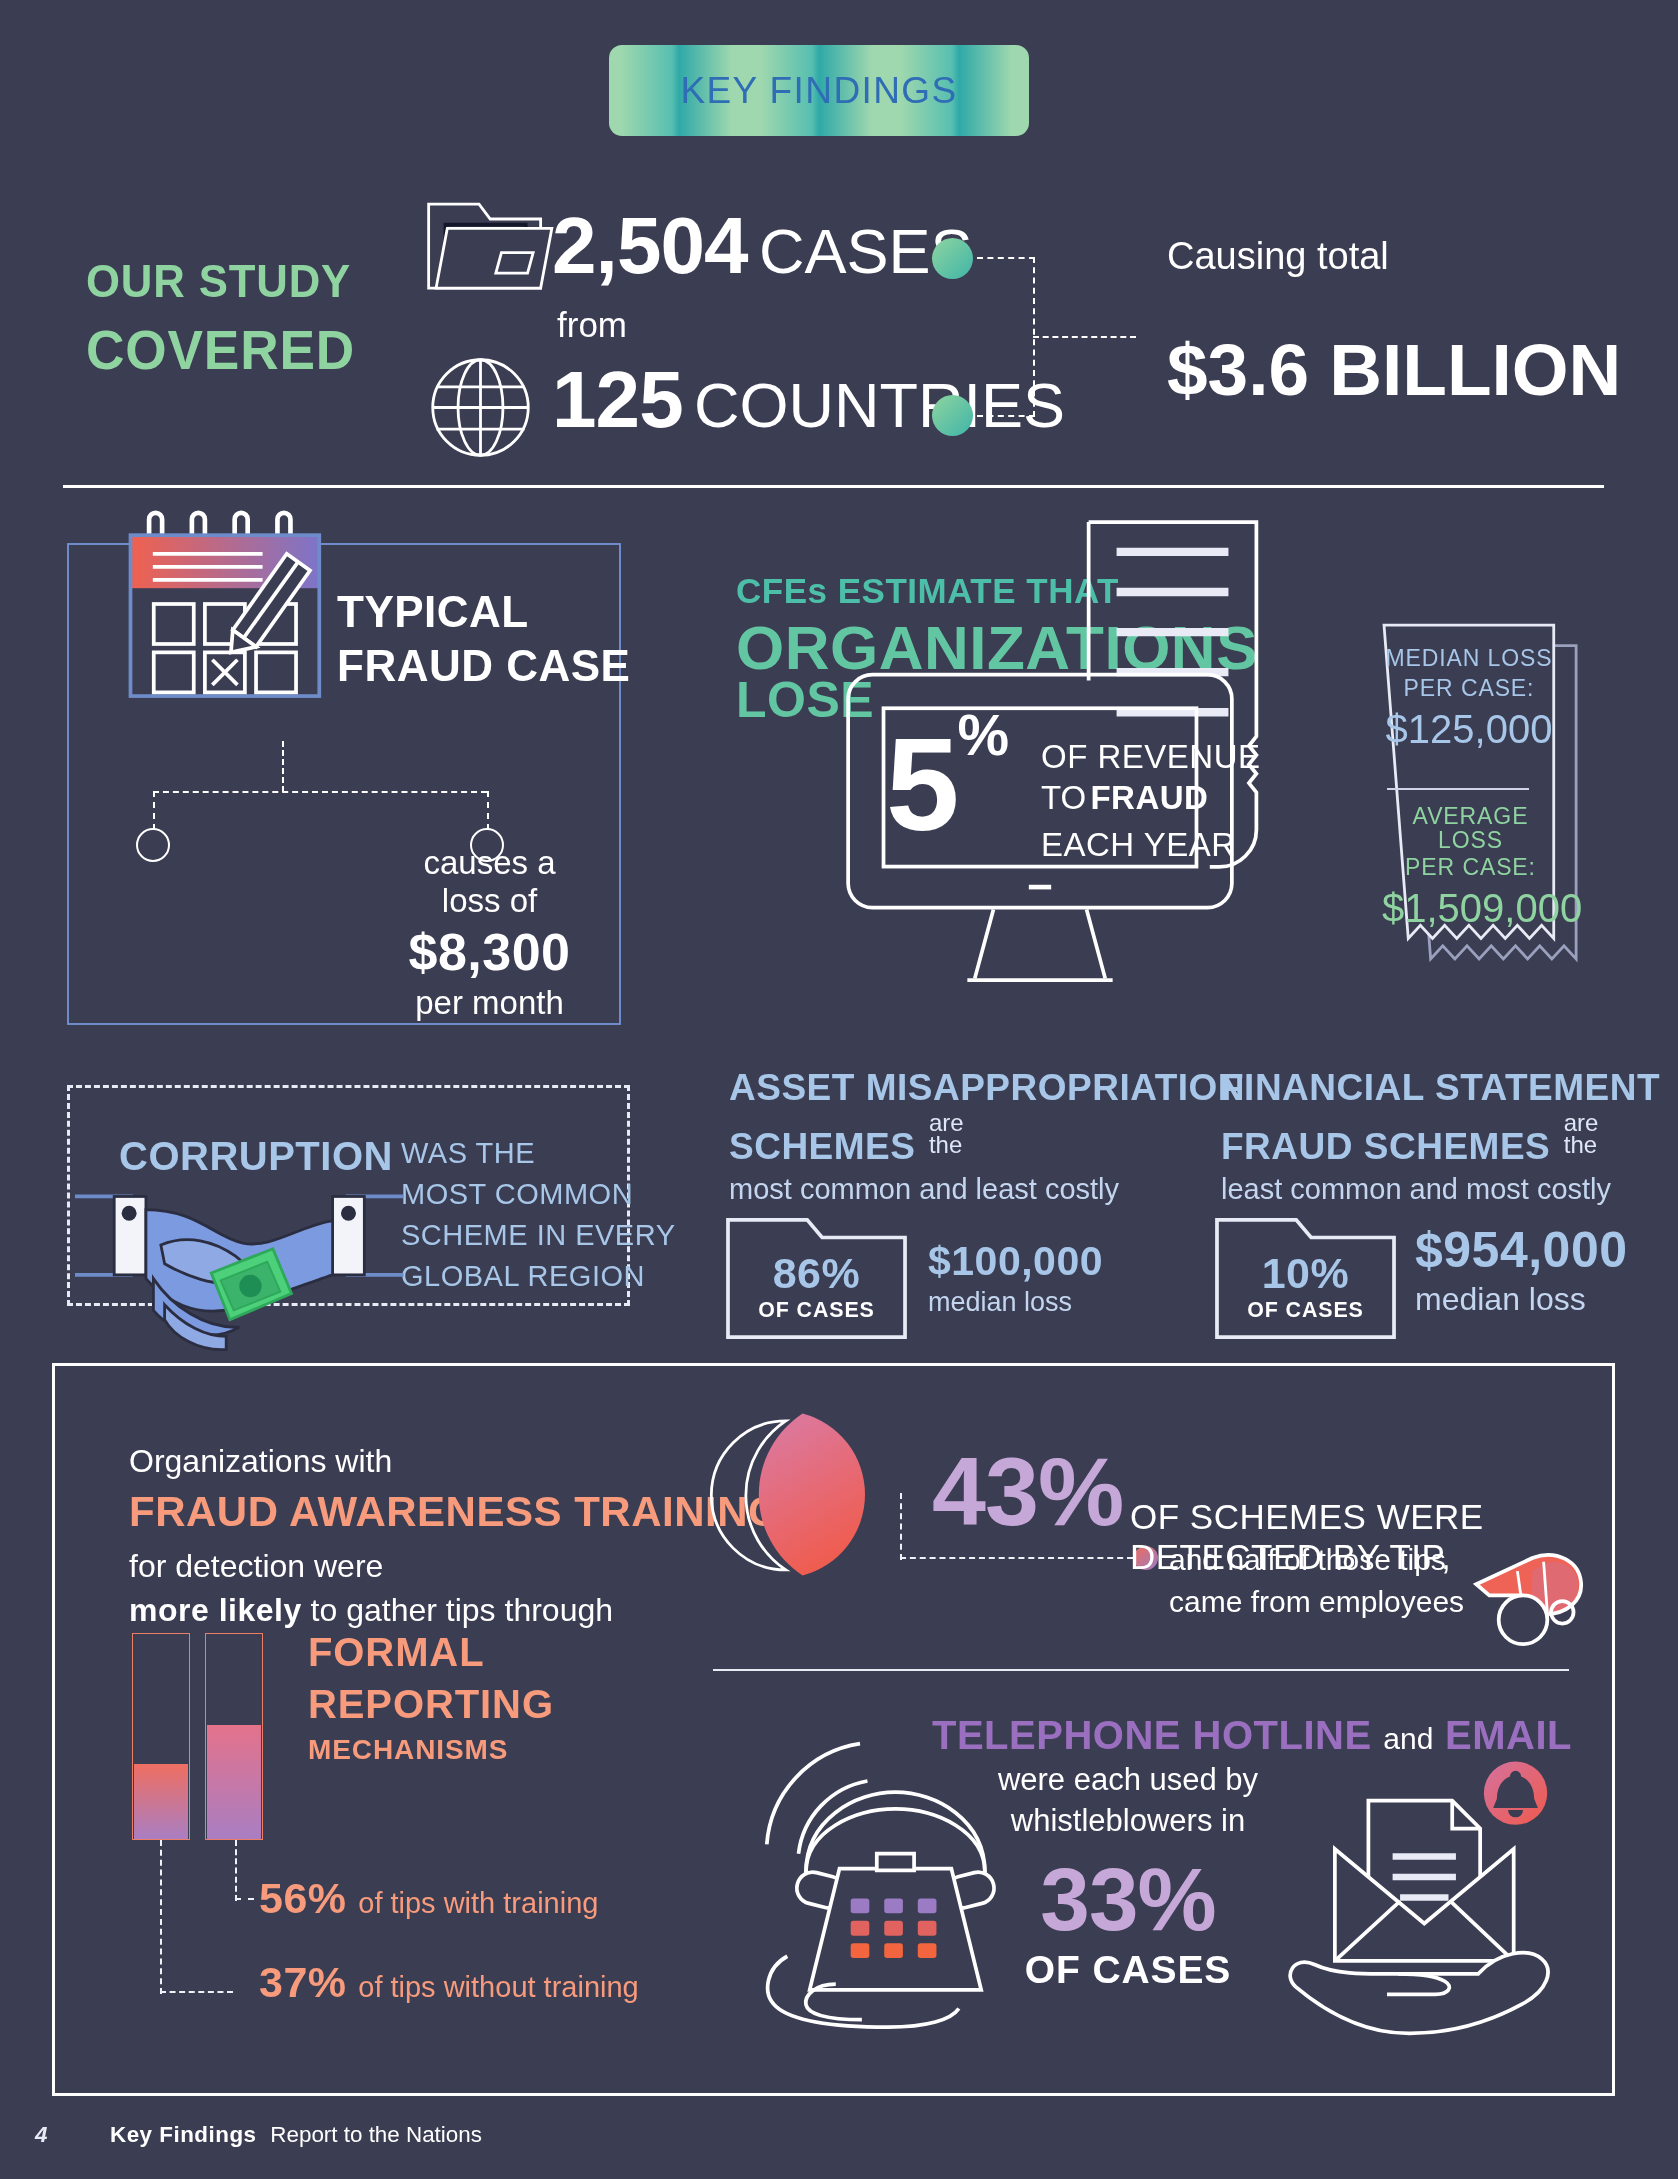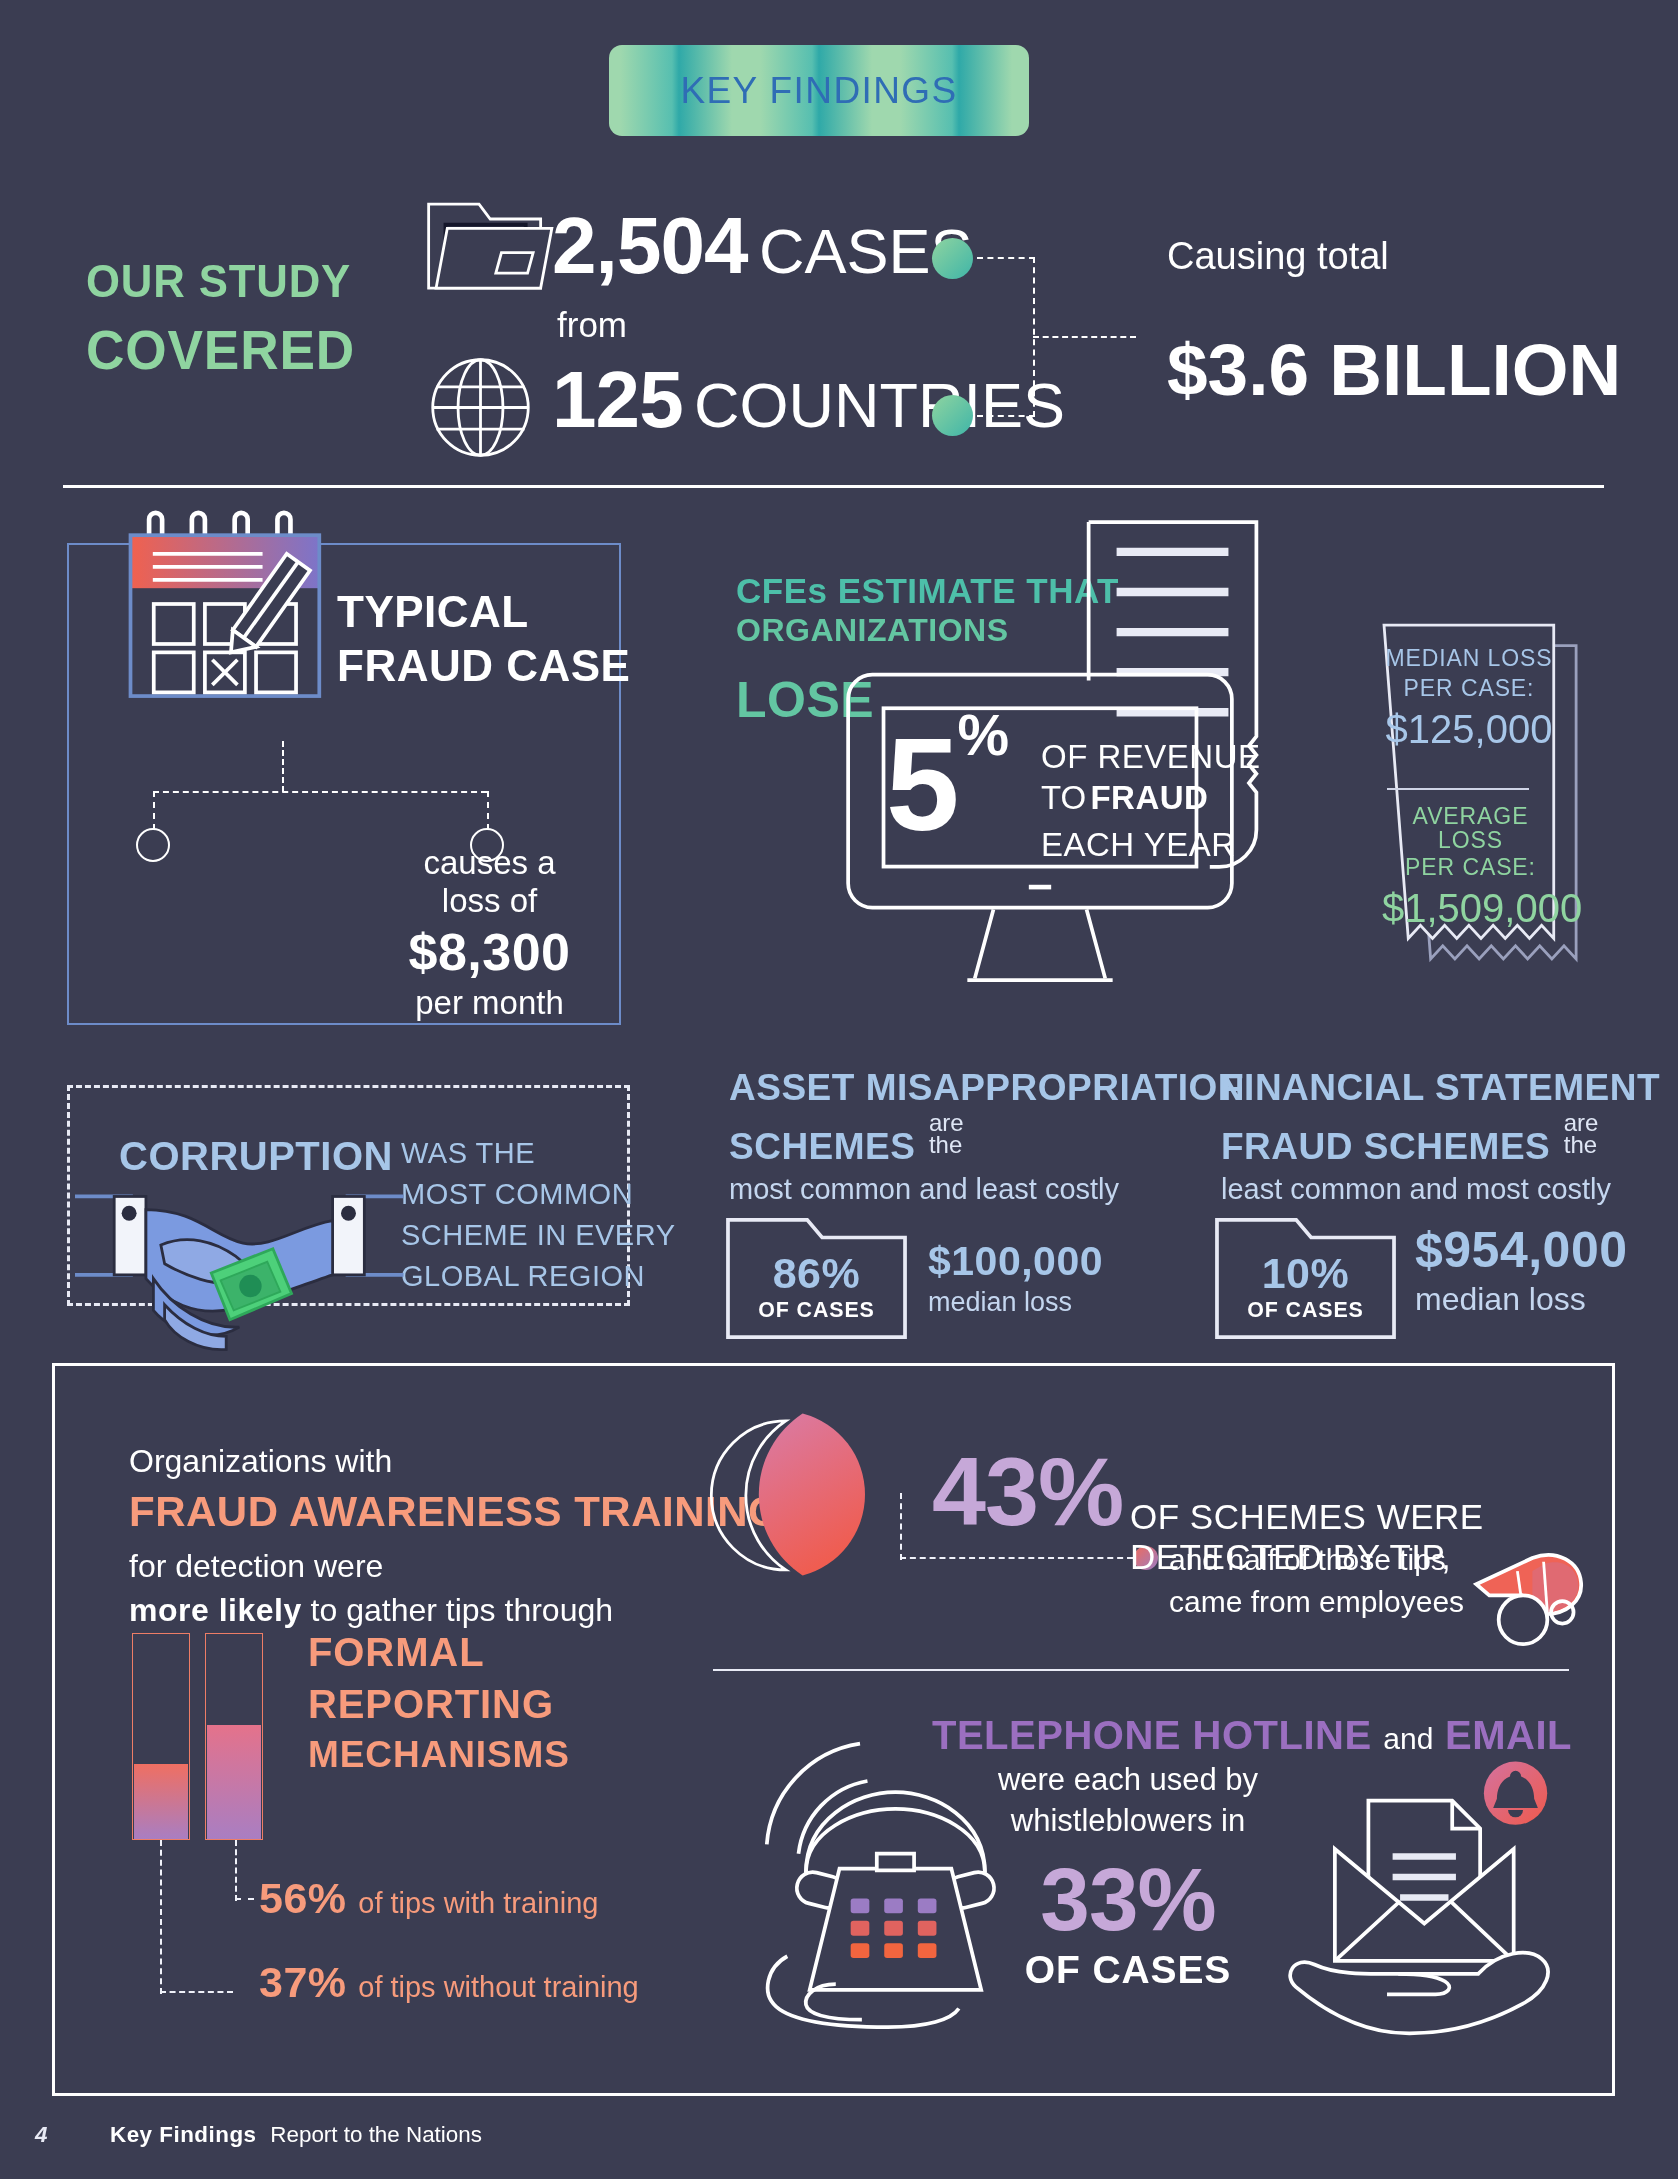--- a/index.html
+++ b/index.html
@@ -134,21 +134,21 @@
 
 
   <div class="abs" style="left:373px;top:844px;width:233px;text-align:center;">
     <div style="font-size:33px;font-weight:300;">causes a</div>
     <div style="font-size:33px;font-weight:300;">loss of</div>
     <div class="cond hdln" style="font-size:52px;margin-top:1.9px;">$8,300</div>
     <div style="font-size:33px;font-weight:300;margin-top:1.9px;">per month</div>
   </div>
 
   <div class="abs cond hdln" style="left:736px;top:571px;font-size:35px;color:#4dbfa9;letter-spacing:0.5px;">CFEs ESTIMATE THAT</div>
-  <div class="abs cond hdln" style="left:736px;top:612px;font-size:32px;color:#63c6a2;letter-spacing:0.5px;">ORGANIZATIONS</div>
+  <div class="abs cond hdln" style="left:736px;top:612px;font-size:62px;color:#63c6a2;letter-spacing:0.5px;">ORGANIZATIONS</div>
   <div class="abs cond hdln" style="left:736px;top:671px;font-size:50px;color:#63c6a2;letter-spacing:0.5px;">LOSE</div>
 
   <div class="abs" style="left:1070px;top:522px;">
     <svg width="233" height="373" viewBox="0 0 250 400">
       <path d="M20 0 H200 V230 L192 240 L200 250 L192 260 L200 270 L192 280 L200 290 V330
                a40 40 0 0 1 -40 40 H150" fill="none" stroke="#ffffff" stroke-width="4"></path>
       <path d="M20 0 V170" fill="none" stroke="#ffffff" stroke-width="4"></path>
       <g stroke="#e8eaf5" stroke-width="9">
         <line x1="50" y1="32" x2="170" y2="32"></line>
         <line x1="50" y1="75" x2="170" y2="75"></line>
@@ -285,21 +285,21 @@
 
   <div class="abs" style="left:129px;top:1443px;font-size:32px;font-weight:300;">Organizations with</div>
   <div class="abs cond hdln" style="left:129px;top:1488px;font-size:42px;color:#f79b7c;letter-spacing:0.5px;">FRAUD AWARENESS TRAINING</div>
   <div class="abs" style="left:129px;top:1548px;font-size:32px;font-weight:300;">for detection were</div>
   <div class="abs nowrap" style="left:129px;top:1592px;font-size:32px;">
     <span class="hdln">more likely</span><span style="font-weight:300;"> to gather tips through</span>
   </div>
 
   <div class="abs cond hdln" style="left:308px;top:1630px;font-size:40px;color:#f79b7c;letter-spacing:0.9px;">FORMAL</div>
   <div class="abs cond hdln" style="left:308px;top:1682px;font-size:40px;color:#f79b7c;letter-spacing:0.9px;">REPORTING</div>
-  <div class="abs cond hdln" style="left:308px;top:1734px;font-size:37px;color:#f79b7c;letter-spacing:0.9px;">MECHANISMS</div>
+  <div class="abs cond hdln" style="left:308px;top:1734px;font-size:28px;color:#f79b7c;letter-spacing:0.9px;">MECHANISMS</div>
 
   <div class="abs" style="left:132px;top:1633px;width:58px;height:207px;border:1.9px solid #ee7d66;box-sizing:border-box;"></div>
   <div class="abs" style="left:134px;top:1764px;width:54px;height:75px;
        background:linear-gradient(180deg,#ef6f62,#a97ec2);"></div>
 
   <div class="abs" style="left:205px;top:1633px;width:58px;height:207px;border:1.9px solid #ee7d66;box-sizing:border-box;"></div>
   <div class="abs" style="left:207px;top:1725px;width:54px;height:114px;
        background:linear-gradient(180deg,#e4728b,#a97ec2);"></div>
 
   <div class="abs dash-v" style="left:160px;top:1840px;height:154px;border-left-color:#f0f2fa;"></div>

